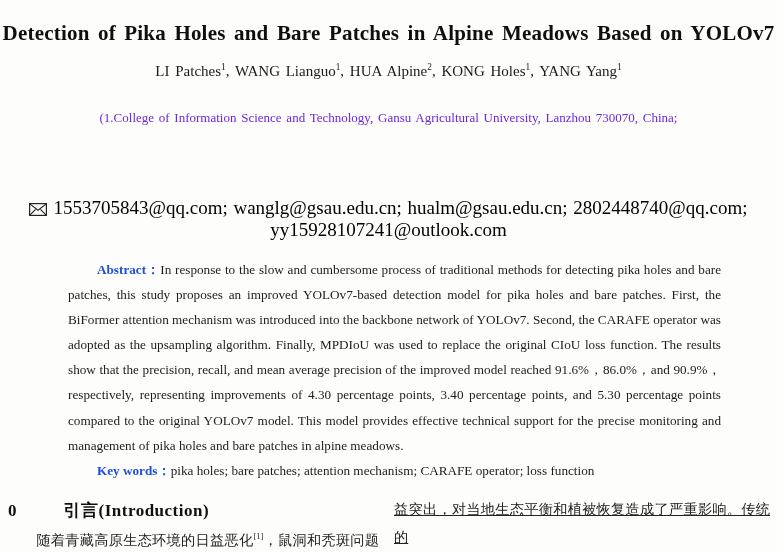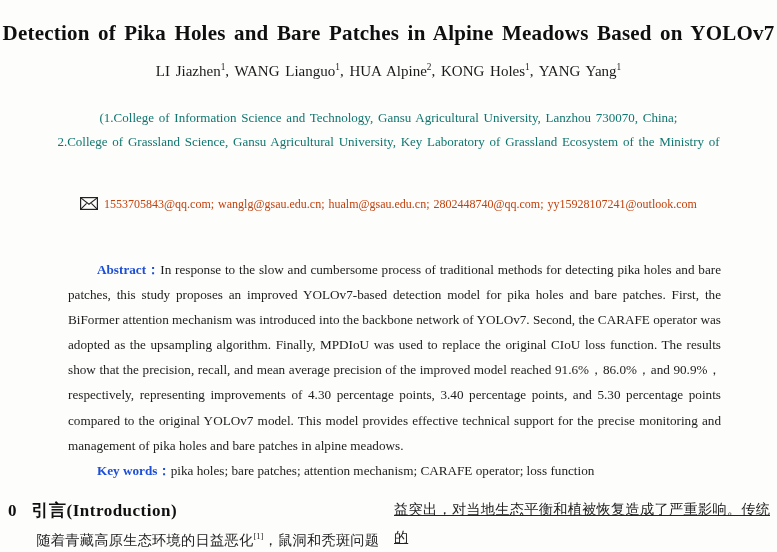--- a/index.html
+++ b/index.html
@@ -51,33 +51,33 @@
 
   
   .affiliations {
     position: absolute;
     top: 106px;
     left: 20px;
     right: 20px;
     text-align: center;
     font-size: 13px;
     line-height: 23.5px;
-    color: #0f766e;
+    color: #6d28d9;
     word-spacing: 1.5px;
   }
 
   
   .email-line {
     position: absolute;
     top: 197px;
     left: 0;
     right: 0;
     text-align: center;
-    font-size: 12px;
-    color: #c2410c;
+    font-size: 19px;
+    color: #000000;
     word-spacing: 1px;
   }
   .envelope-icon {
     display: inline-block;
     vertical-align: -2px;
     margin-right: 6px;
   }
   .envelope-icon svg { display: block; }
 
   
@@ -109,21 +109,21 @@
   }
   .section-heading {
     display: flex;
     align-items: baseline;
     gap: 15px;
     font-size: 17px;
     font-weight: bold;
     color: #101010;
     line-height: 24px;
   }
-  .section-title { letter-spacing: 0.5px; }
+  .section-title { letter-spacing: 0.5px; margin-left: 32px; }
   .intro-left-line {
     margin-top: 5px;
     font-size: 14.2px;
     line-height: 24px;
     text-indent: 2em;
     text-align: justify;
     text-align-last: justify;
     color: #232323;
   }
   .intro-left-line sup {
@@ -148,30 +148,29 @@
   }
 </style>
 </head>
 <body>
 
 <div class="page">
 
   <h1 class="paper-title">Detection of Pika Holes and Bare Patches in Alpine Meadows Based on YOLOv7</h1>
 
   <div class="authors-line">
-    <span><span>LI Jiazhen</span><sup>1</sup><span>, </span></span>
+    <span><span>LI Patches</span><sup>1</sup><span>, </span></span>
     <span><span>WANG Lianguo</span><sup>1</sup><span>, </span></span>
     <span><span>HUA Alpine</span><sup>2</sup><span>, </span></span>
     <span><span>KONG Holes</span><sup>1</sup><span>, </span></span>
     <span><span>YANG Yang</span><sup>1</sup><span></span></span>
   </div>
 
   <div class="affiliations">
     <div class="affiliation-line">(1.College of Information Science and Technology, Gansu Agricultural University, Lanzhou 730070, China;</div>
-    <div class="affiliation-line">2.College of Grassland Science, Gansu Agricultural University, Key Laboratory of Grassland Ecosystem of the Ministry of</div>
   </div>
 
   <div class="email-line">
     <span class="envelope-icon">
       <svg width="18" height="13" viewBox="0 0 18 13" fill="none" xmlns="http://www.w3.org/2000/svg">
         <rect x="0.6" y="0.6" width="16.8" height="11.8" stroke="#222" stroke-width="1.2"></rect>
         <path d="M0.8 0.9 L9 7.2 L17.2 0.9" stroke="#222" stroke-width="1.1" fill="none"></path>
         <path d="M0.8 12.2 L6.6 6.3 M17.2 12.2 L11.4 6.3" stroke="#222" stroke-width="1.1" fill="none"></path>
       </svg>
     </span><span>1553705843@qq.com; wanglg@gsau.edu.cn; hualm@gsau.edu.cn; 2802448740@qq.com; yy15928107241@outlook.com</span>

